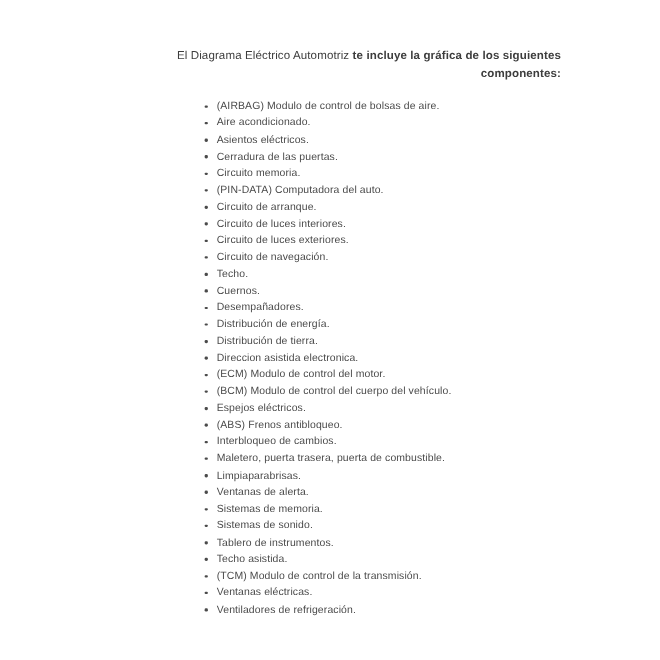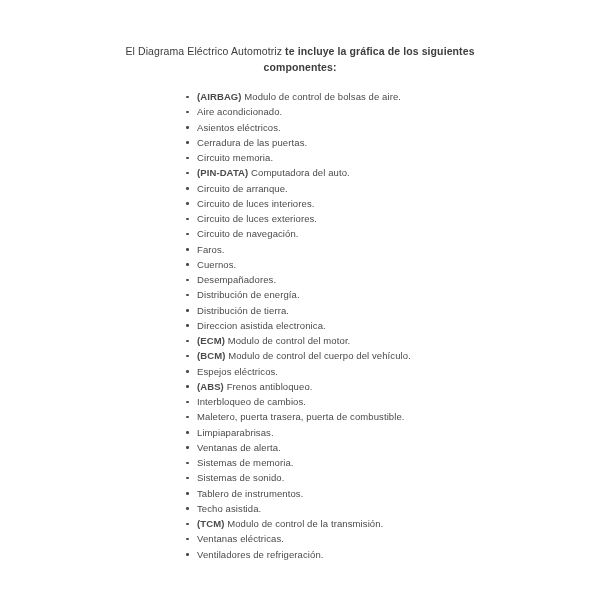--- a/index.html
+++ b/index.html
@@ -20,21 +20,21 @@
     overflow: hidden;
   }
   .page {
     width: 600px;
     height: 600px;
     background: var(--bg);
   }
   .title {
     margin: 43px auto 0;
     width: 420px;
-    text-align: center;
+    text-align: right;
     font-size: 10.5px;
     line-height: 16px;
     color: var(--title-color);
     letter-spacing: 0.1px;
   }
   .title .title-bold {
     font-weight: 700;
   }
   ul.component-list {
     list-style: none;
@@ -54,21 +54,21 @@
     content: "";
     position: absolute;
     left: 1px;
     top: 6.5px;
     width: 2.6px;
     height: 2.6px;
     border-radius: 50%;
     background: var(--text-color);
   }
   ul.component-list li .bold-prefix {
-    font-weight: 700;
+    font-weight: 400;
   }
 </style>
 </head>
 <body>
 
 <div class="page">
 
   <div class="title">
     <span class="title-regular">El Diagrama Eléctrico Automotriz</span>
     <span class="title-bold">te incluye la gráfica de los siguientes componentes:</span>
@@ -99,21 +99,21 @@
       <li>
       <span class="item-text">Circuito de luces interiores.</span>
     </li>
       <li>
       <span class="item-text">Circuito de luces exteriores.</span>
     </li>
       <li>
       <span class="item-text">Circuito de navegación.</span>
     </li>
       <li>
-      <span class="item-text">Faros.</span>
+      <span class="item-text">Techo.</span>
     </li>
       <li>
       <span class="item-text">Cuernos.</span>
     </li>
       <li>
       <span class="item-text">Desempañadores.</span>
     </li>
       <li>
       <span class="item-text">Distribución de energía.</span>
     </li>

